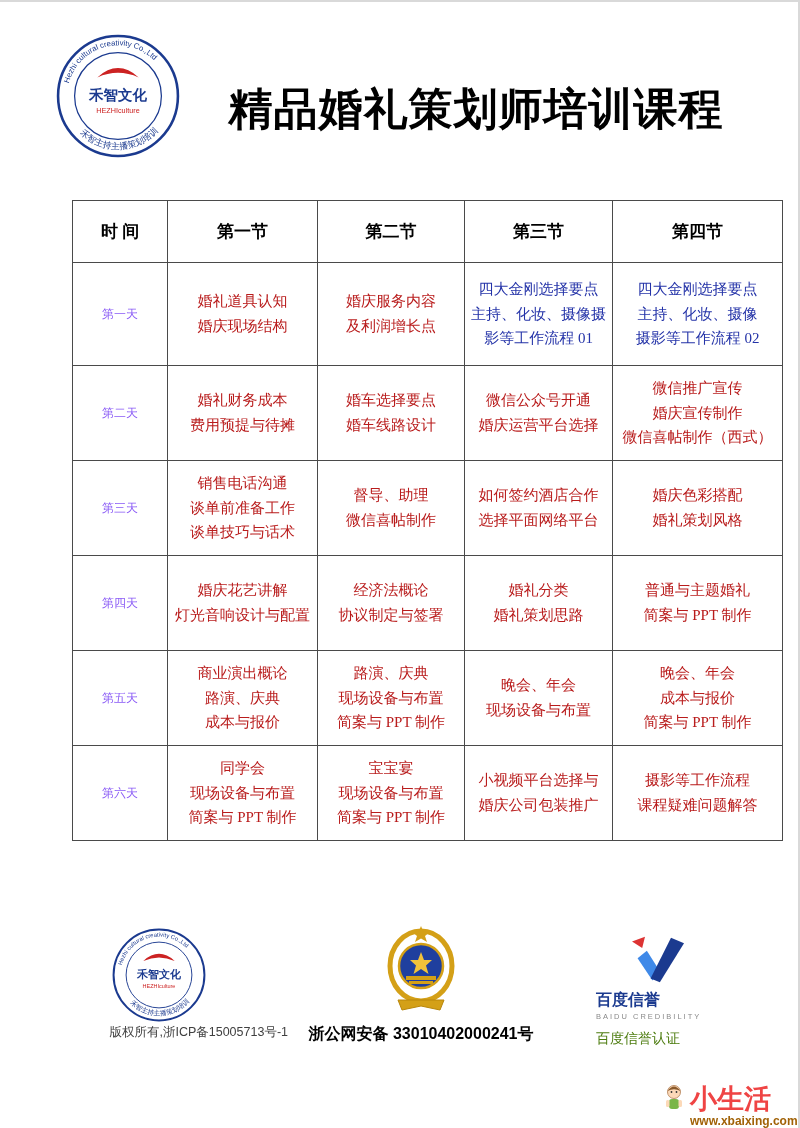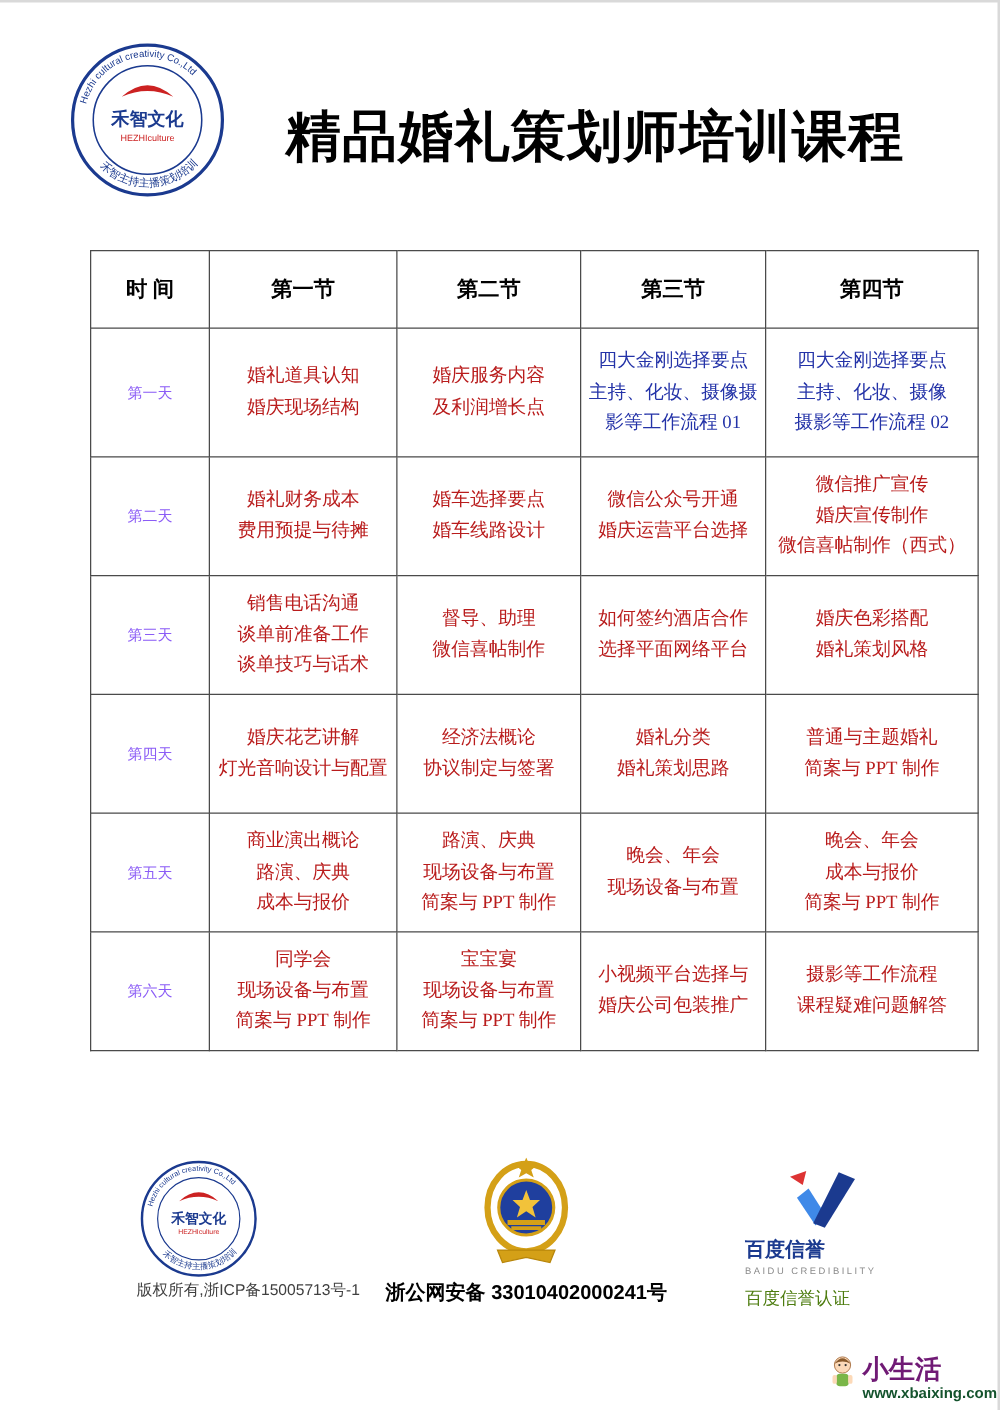--- a/index.html
+++ b/index.html
@@ -35,22 +35,22 @@
   .baidu-box { position:absolute; left:596px; top:934px; width:124px; text-align:left; }
   .baidu-logo { width:56px; height:52px; margin:0 auto; }
   .baidu-title { font-family:"Liberation Sans","DejaVu Sans",sans-serif; font-size:16px; font-weight:700; color:#1b3a8f; margin-top:4px; }
   .baidu-subtitle { font-family:"Liberation Sans","DejaVu Sans",sans-serif; font-size:7.5px; letter-spacing:2px; color:#8a8a8a; margin-top:1px; }
   .baidu-cert { font-family:"Liberation Sans","DejaVu Sans",sans-serif; font-size:14px; color:#4d7c0f; margin-top:9px; }
 
   
   .watermark { position:absolute; left:662px; top:1084px; display:flex; align-items:flex-start; gap:4px;
                font-family:"Liberation Sans","DejaVu Sans",sans-serif; }
   .wm-text { display:flex; flex-direction:column; line-height:1.15; }
-  .wm-title { font-size:21px; font-weight:700; color:#701a75; }
-  .wm-url { font-size:12px; font-weight:700; color:#14532d; }
+  .wm-title { font-size:27px; font-weight:700; color:#ef4444; }
+  .wm-url { font-size:12px; font-weight:700; color:#a16207; }
   .wm-mascot { width:24px; height:30px; }
 </style>
 </head>
 <body>
 
 <div class="page">
   <div class="scan-edge-top"></div>
   <div class="scan-edge-right"></div>
 
   <div class="logo-header">

